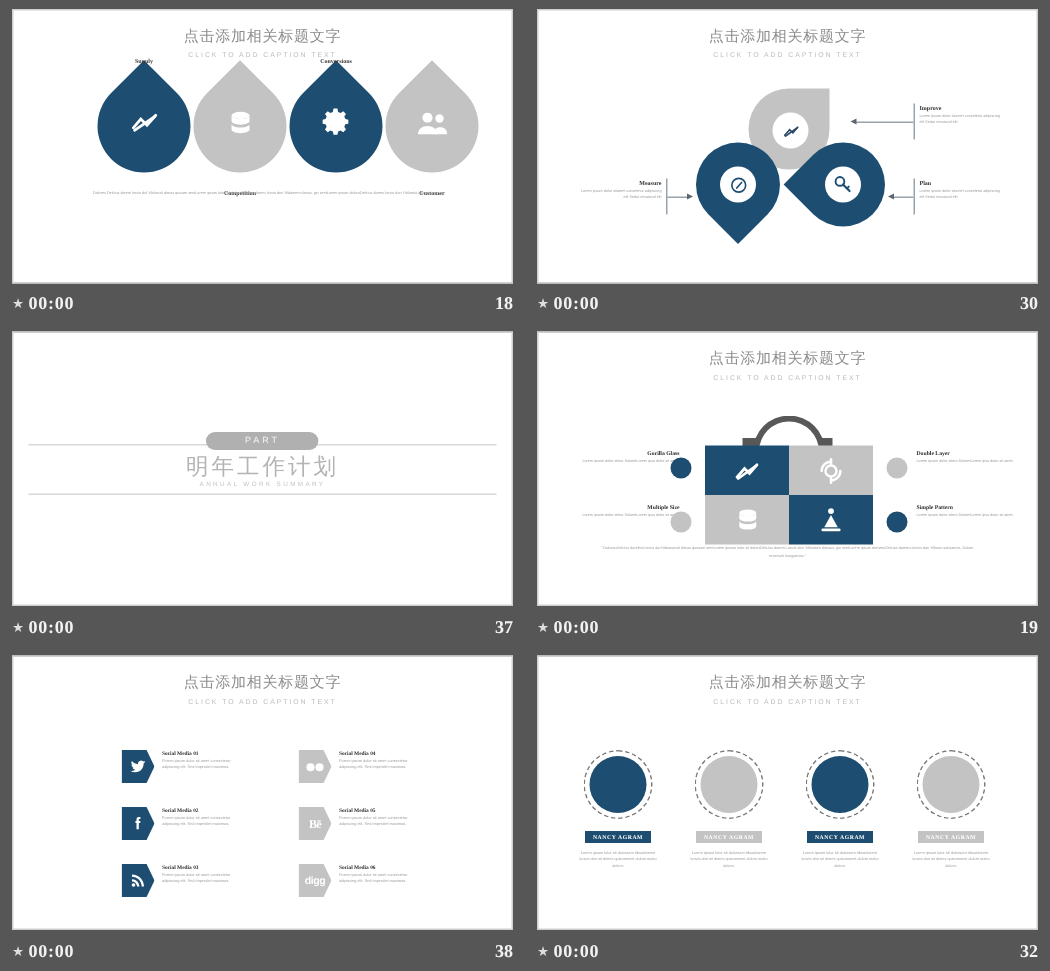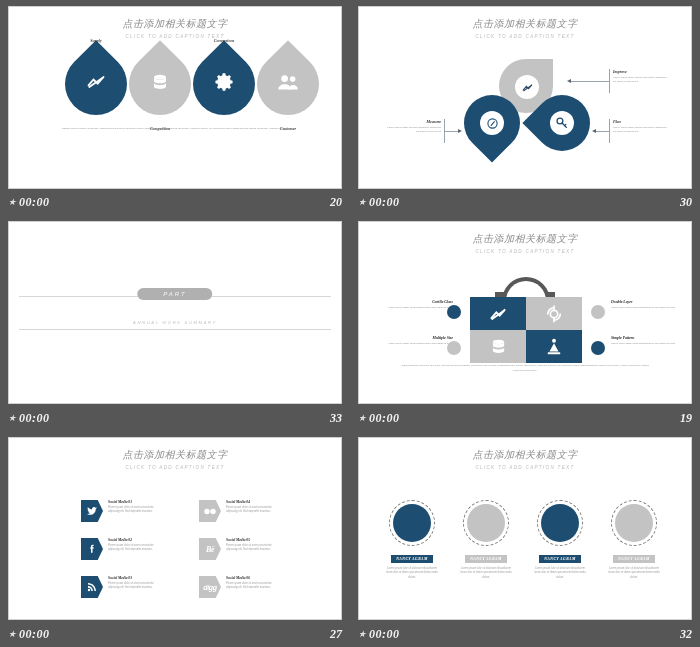--- a/index.html
+++ b/index.html
@@ -6,21 +6,21 @@
   html,body { width:700px; height:647px; }
   body {
     background:#565656;
     font-family:"Liberation Sans", sans-serif;
     overflow:hidden;
   }
   .grid {
     display:grid;
     grid-template-columns:350px 350px;
     grid-template-rows:215px 216px 216px;
-    width:700px; height:647px;font-style:italic;
+    width:700px; height:647px;
   }
   .cell { position:relative; padding:6px 8px 0 8px; }
   .slide {
     position:relative;
     width:334px; height:183px;
     background:#ffffff;
     border:1px solid #cfcfcf;
     overflow:hidden;
   }
   .footer {
@@ -208,21 +208,21 @@
       <div class="s19-cap" style="left:185px;top:31px;">Conversions</div>
       <div class="s19-cap" style="left:249px;top:119px;">Customer</div>
 
       <div class="s19-para">Dolores Delctus darem lorvio dol Yilolonsit dimas quisam sentLorem ipsum tolor sit dolorsDelctus durero lorvio don Yildamem dimas, gin sentLorem ipsum doloruDelctus darero lorvio don Yildomta sitamus.</div>
     </div>
     <div class="footer">
       <div class="footer-left">
         <span class="star-icon">★</span>
         <span class="timer">00:00</span>
       </div>
-      <span class="pagenum">20</span>
+      <span class="pagenum">18</span>
     </div>
   </div>
 
   <div class="cell">
     <div class="slide">
       <div class="s-title">点击添加相关标题文字</div>
       <div class="s-sub">CLICK TO ADD CAPTION TEXT</div>
 
       <div class="donut" style="left:140px;top:52px;width:54px;height:54px;background:#c3c3c3;transform:rotate(180deg);"></div>
       <div class="donut-hole" style="left:156px;top:68px;width:24px;height:24px;">
@@ -281,28 +281,29 @@
       </div>
       <span class="pagenum">30</span>
     </div>
   </div>
 
   <div class="cell">
     <div class="slide">
       <div class="s21-line" style="top:74px;"></div>
       <div class="s21-line" style="top:107px;"></div>
       <div class="s21-pill" style="top:66px;">PART</div>
+      <div class="s21-cn" style="top:80px;">明年工作计划</div>
       <div class="s21-en" style="top:98px;">ANNUAL WORK SUMMARY</div>
     </div>
     <div class="footer">
       <div class="footer-left">
         <span class="star-icon">★</span>
         <span class="timer">00:00</span>
       </div>
-      <span class="pagenum">33</span>
+      <span class="pagenum">37</span>
     </div>
   </div>
 
   <div class="cell">
     <div class="slide">
       <div class="s-title">点击添加相关标题文字</div>
       <div class="s-sub">CLICK TO ADD CAPTION TEXT</div>
 
       <div class="case-handle" style="left:143px;top:55px;"></div>
       <div class="case-foot" style="left:136px;top:70px;"></div>
@@ -447,21 +448,21 @@
           <div class="h">Social Media 06</div>
           <div class="t">Porem ipsum dolor sit amet consectetur adipiscing elit. Sed imperdiet maximus.</div>
         </div>
       </div>
     </div>
     <div class="footer">
       <div class="footer-left">
         <span class="star-icon">★</span>
         <span class="timer">00:00</span>
       </div>
-      <span class="pagenum">27</span>
+      <span class="pagenum">38</span>
     </div>
   </div>
 
   <div class="cell">
     <div class="slide">
       <div class="s-title">点击添加相关标题文字</div>
       <div class="s-sub">CLICK TO ADD CAPTION TEXT</div>
 
       <div class="pcard" style="left:22px;top:62px;">
         <div class="pcirc">

